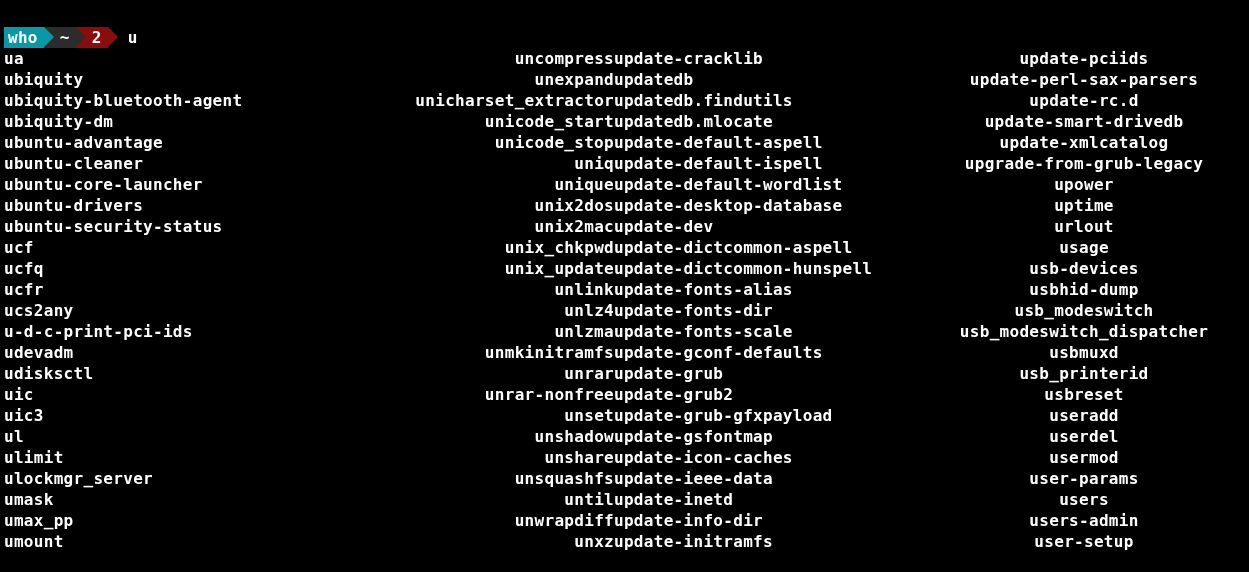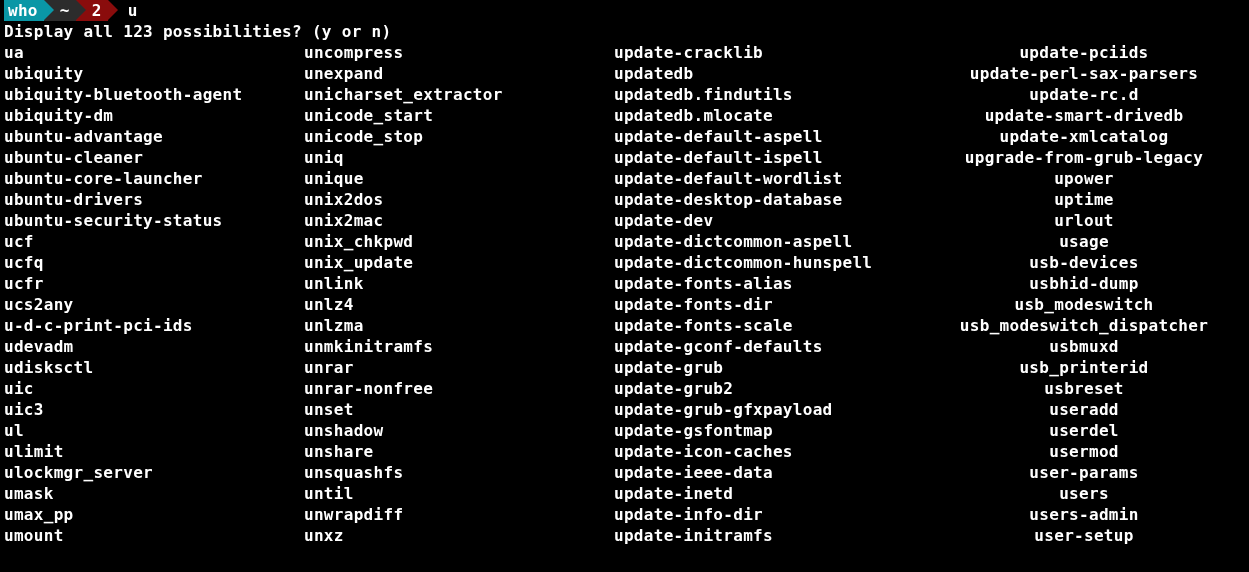--- a/index.html
+++ b/index.html
@@ -11,20 +11,21 @@
     font-size: 16px;
     line-height: 21px;
     width: 1249px;
     height: 572px;
     overflow: hidden;
     font-weight: 600;
     letter-spacing: 0.3px;
   }
   .terminal {
     padding: 0 4px;
+    margin-top: 27px;
   }
   .prompt-line {
     display: flex;
     align-items: center;
     height: 21px;
   }
   .seg {
     position: relative;
     display: flex;
     align-items: center;
@@ -60,21 +61,21 @@
   .question {
     white-space: pre;
   }
   .columns {
     display: flex;
   }
   .col {
     white-space: pre;
   }
   .col0 { width: 300px; }
-  .col1 { width: 310px; }
+  .col1 { width: 310px; text-align: right; }
   .col2 { width: 310px; }
   .col3 { width: 320px; text-align: center; }
   .completion { display:block; height:21px; }
 </style>
 </head>
 <body>
 
 <div class="terminal">
 
   <div class="prompt-line">
@@ -86,21 +87,20 @@
       <span>~</span>
       <span class="arrow"></span>
     </span>
     <span class="seg seg-ret">
       <span>2</span>
       <span class="arrow arrow-edge"></span>
     </span>
     <span class="typed">u</span>
   </div>
 
-  <div class="question">Display all 123 possibilities? (y or n)</div>
 
   <div class="columns">
     <div class="col col0" id="col0"><span class="completion">ua</span><span class="completion">ubiquity</span><span class="completion">ubiquity-bluetooth-agent</span><span class="completion">ubiquity-dm</span><span class="completion">ubuntu-advantage</span><span class="completion">ubuntu-cleaner</span><span class="completion">ubuntu-core-launcher</span><span class="completion">ubuntu-drivers</span><span class="completion">ubuntu-security-status</span><span class="completion">ucf</span><span class="completion">ucfq</span><span class="completion">ucfr</span><span class="completion">ucs2any</span><span class="completion">u-d-c-print-pci-ids</span><span class="completion">udevadm</span><span class="completion">udisksctl</span><span class="completion">uic</span><span class="completion">uic3</span><span class="completion">ul</span><span class="completion">ulimit</span><span class="completion">ulockmgr_server</span><span class="completion">umask</span><span class="completion">umax_pp</span><span class="completion">umount</span></div>
     <div class="col col1" id="col1"><span class="completion">uncompress</span><span class="completion">unexpand</span><span class="completion">unicharset_extractor</span><span class="completion">unicode_start</span><span class="completion">unicode_stop</span><span class="completion">uniq</span><span class="completion">unique</span><span class="completion">unix2dos</span><span class="completion">unix2mac</span><span class="completion">unix_chkpwd</span><span class="completion">unix_update</span><span class="completion">unlink</span><span class="completion">unlz4</span><span class="completion">unlzma</span><span class="completion">unmkinitramfs</span><span class="completion">unrar</span><span class="completion">unrar-nonfree</span><span class="completion">unset</span><span class="completion">unshadow</span><span class="completion">unshare</span><span class="completion">unsquashfs</span><span class="completion">until</span><span class="completion">unwrapdiff</span><span class="completion">unxz</span></div>
     <div class="col col2" id="col2"><span class="completion">update-cracklib</span><span class="completion">updatedb</span><span class="completion">updatedb.findutils</span><span class="completion">updatedb.mlocate</span><span class="completion">update-default-aspell</span><span class="completion">update-default-ispell</span><span class="completion">update-default-wordlist</span><span class="completion">update-desktop-database</span><span class="completion">update-dev</span><span class="completion">update-dictcommon-aspell</span><span class="completion">update-dictcommon-hunspell</span><span class="completion">update-fonts-alias</span><span class="completion">update-fonts-dir</span><span class="completion">update-fonts-scale</span><span class="completion">update-gconf-defaults</span><span class="completion">update-grub</span><span class="completion">update-grub2</span><span class="completion">update-grub-gfxpayload</span><span class="completion">update-gsfontmap</span><span class="completion">update-icon-caches</span><span class="completion">update-ieee-data</span><span class="completion">update-inetd</span><span class="completion">update-info-dir</span><span class="completion">update-initramfs</span></div>
     <div class="col col3" id="col3"><span class="completion">update-pciids</span><span class="completion">update-perl-sax-parsers</span><span class="completion">update-rc.d</span><span class="completion">update-smart-drivedb</span><span class="completion">update-xmlcatalog</span><span class="completion">upgrade-from-grub-legacy</span><span class="completion">upower</span><span class="completion">uptime</span><span class="completion">urlout</span><span class="completion">usage</span><span class="completion">usb-devices</span><span class="completion">usbhid-dump</span><span class="completion">usb_modeswitch</span><span class="completion">usb_modeswitch_dispatcher</span><span class="completion">usbmuxd</span><span class="completion">usb_printerid</span><span class="completion">usbreset</span><span class="completion">useradd</span><span class="completion">userdel</span><span class="completion">usermod</span><span class="completion">user-params</span><span class="completion">users</span><span class="completion">users-admin</span><span class="completion">user-setup</span></div>
   </div>
 
 </div>
 

